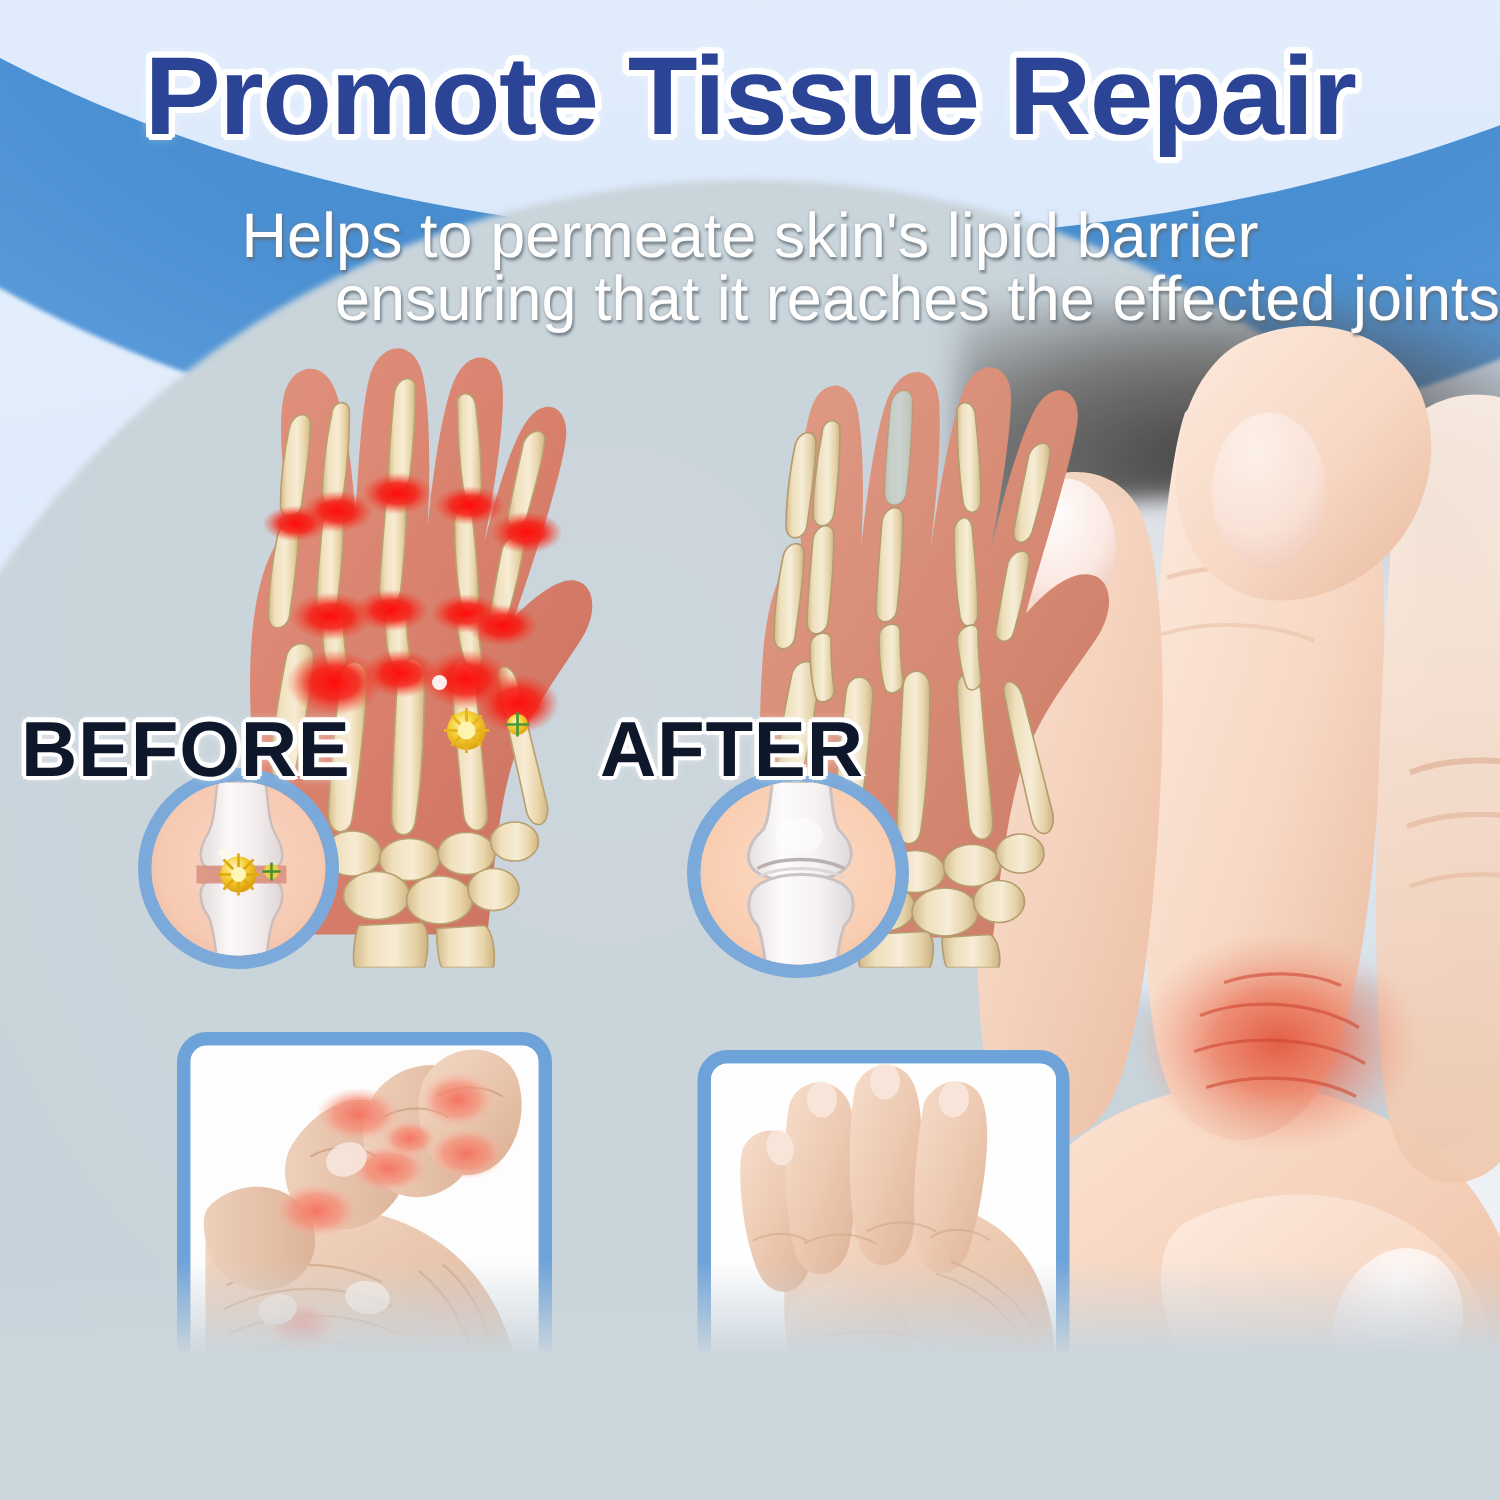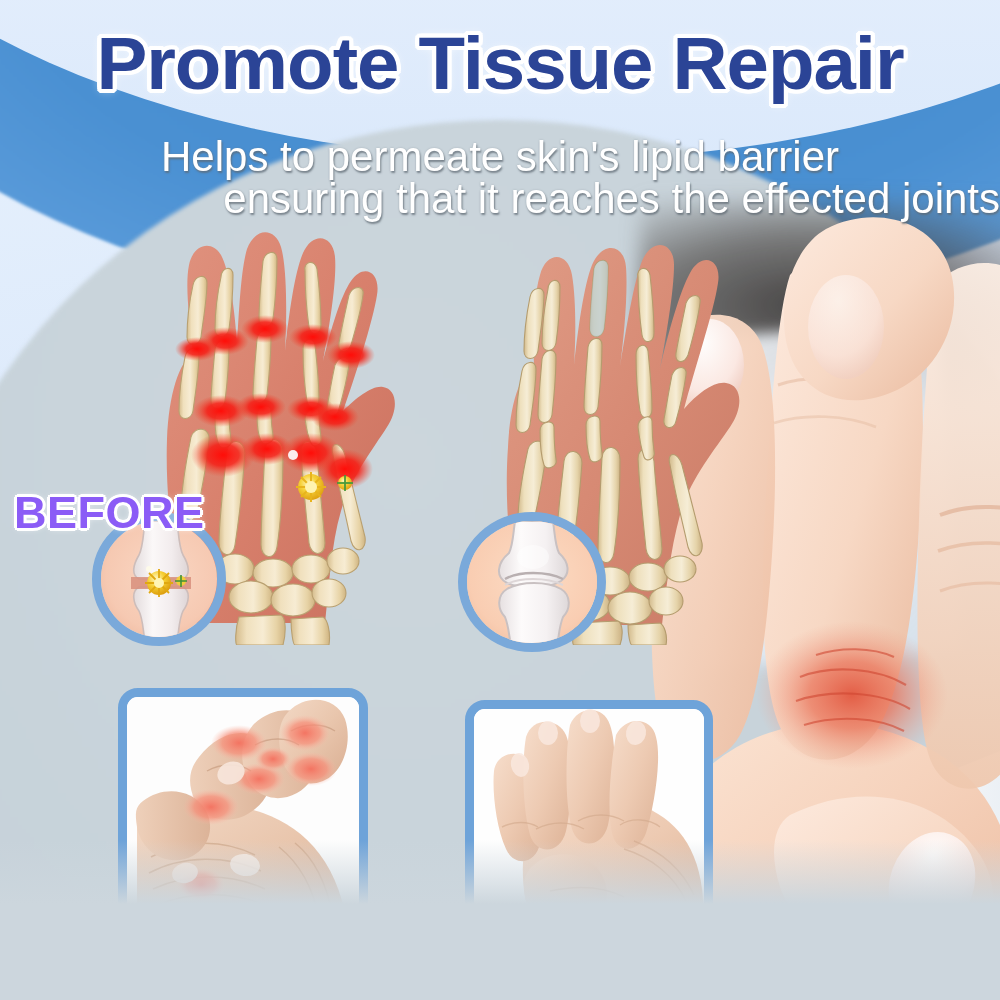--- a/index.html
+++ b/index.html
@@ -53,26 +53,26 @@
     white-space:nowrap;}
 
   .subtitle{position:absolute;left:0;width:1000px;text-align:center;
     font-size:42px;line-height:42px;font-weight:400;color:#ffffff;
     text-shadow:1px 2px 2px rgba(95,105,115,0.75), 0 0 2px rgba(120,130,140,0.45);
     white-space:nowrap;}
   .sub1{top:136px;}
   .sub2{top:178px;text-align:right;}
 
   
-  .ba-label{position:absolute;font-size:45px;font-weight:700;color:#8b5cf6;
+  .ba-label{position:absolute;font-size:52px;font-weight:700;color:#0f172a;
     letter-spacing:0.5px;white-space:nowrap;
     text-shadow:
       -2px -2px 0 #fff, 2px -2px 0 #fff, -2px 2px 0 #fff, 2px 2px 0 #fff,
       -3px 0 0 #fff, 3px 0 0 #fff, 0 -3px 0 #fff, 0 3px 0 #fff,
-      0 0 7px rgba(255,255,255,0.9); margin-top: 17px;}
+      0 0 7px rgba(255,255,255,0.9);}
   .lbl-before{left:14px;top:470px;}
   .lbl-after{left:400px;top:470px;}
 
   
   .hand-wrap{position:absolute;}
   .hand-before{left:115px;top:225px;width:330px;height:420px;}
   .hand-after{left:460px;top:225px;width:320px;height:420px;}
 
   
   .joint-circle{position:absolute;border-radius:50%;border:9px solid #7aa9da;
@@ -549,14 +549,15 @@
     </svg>
   </div>
 
   <div class="bg-bottomfade" style="z-index:1;pointer-events:none;"></div>
 
   <div class="title">Promote Tissue Repair</div>
   <div class="subtitle sub1">Helps to permeate skin's lipid barrier</div>
   <div class="subtitle sub2">ensuring that it reaches the effected joints</div>
 
   <div class="ba-label lbl-before">BEFORE</div>
+  <div class="ba-label lbl-after">AFTER</div>
 
 </div>
 
 </body></html>

